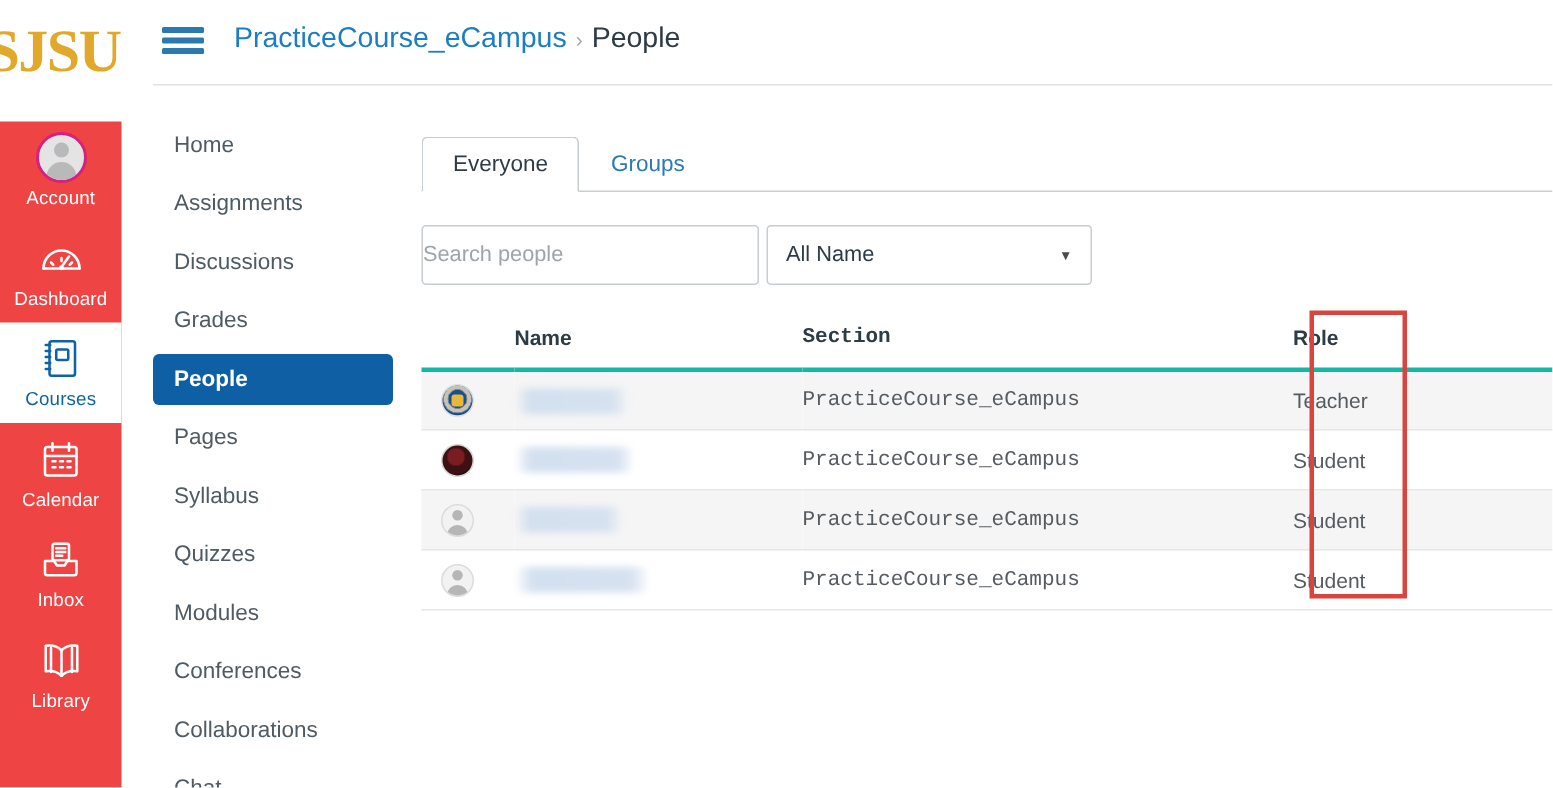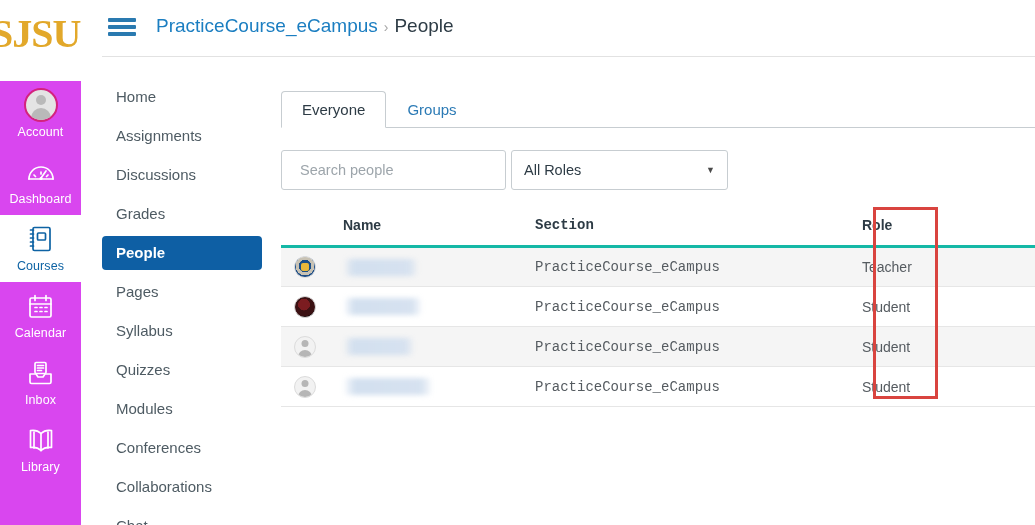--- a/index.html
+++ b/index.html
@@ -14,21 +14,21 @@
     position: relative;
     width: 1035px; height: 424px;
     background: #ffffff;
   }
 
   
   .global-nav {
     position: absolute;
     left: 0; top: 81px;
     width: 81px; height: 444px;
-    background: #d946ef;
+    background: #ef4444;
     display: flex;
     flex-direction: column;
     align-items: stretch;
   }
   .logo-zone {
     position: absolute;
     left: 0; top: 0;
     width: 81px; height: 81px;
     background: #ffffff;
     overflow: hidden;
@@ -200,21 +200,21 @@
 
   .filters {
     display: flex;
     gap: 5px;
     margin-top: 22px;
   }
   .search-input {
     width: 225px; height: 40px;
     border: 1px solid #c7cdd1;
     border-radius: 3px;
-    padding: 0 18px;
+    padding: 0 0;
     font-size: 14.5px;
     font-family: "Liberation Sans", sans-serif;
     color: #2d3b45;
     background: #ffffff;
     outline: none;
   }
   .search-input::placeholder { color: #9da5ab; }
   .role-select {
     position: relative;
     width: 217px; height: 40px;
@@ -437,21 +437,21 @@
   <div class="content">
 
     <div class="tabs" id="tabs">
         <div class="tab active">Everyone</div>
         <div class="tab">Groups</div>
       </div>
 
     <div class="filters">
       <input class="search-input" type="text" placeholder="Search people" style="">
       <div class="role-select">
-        <span>All Roles</span>
+        <span>All Name</span>
         <span class="caret">▼</span>
       </div>
     </div>
 
     <table class="people-table">
       <thead>
         <tr>
           <th class="col-avatar"></th>
           <th class="col-name">Name</th>
           <th class="col-section">Section</th>

